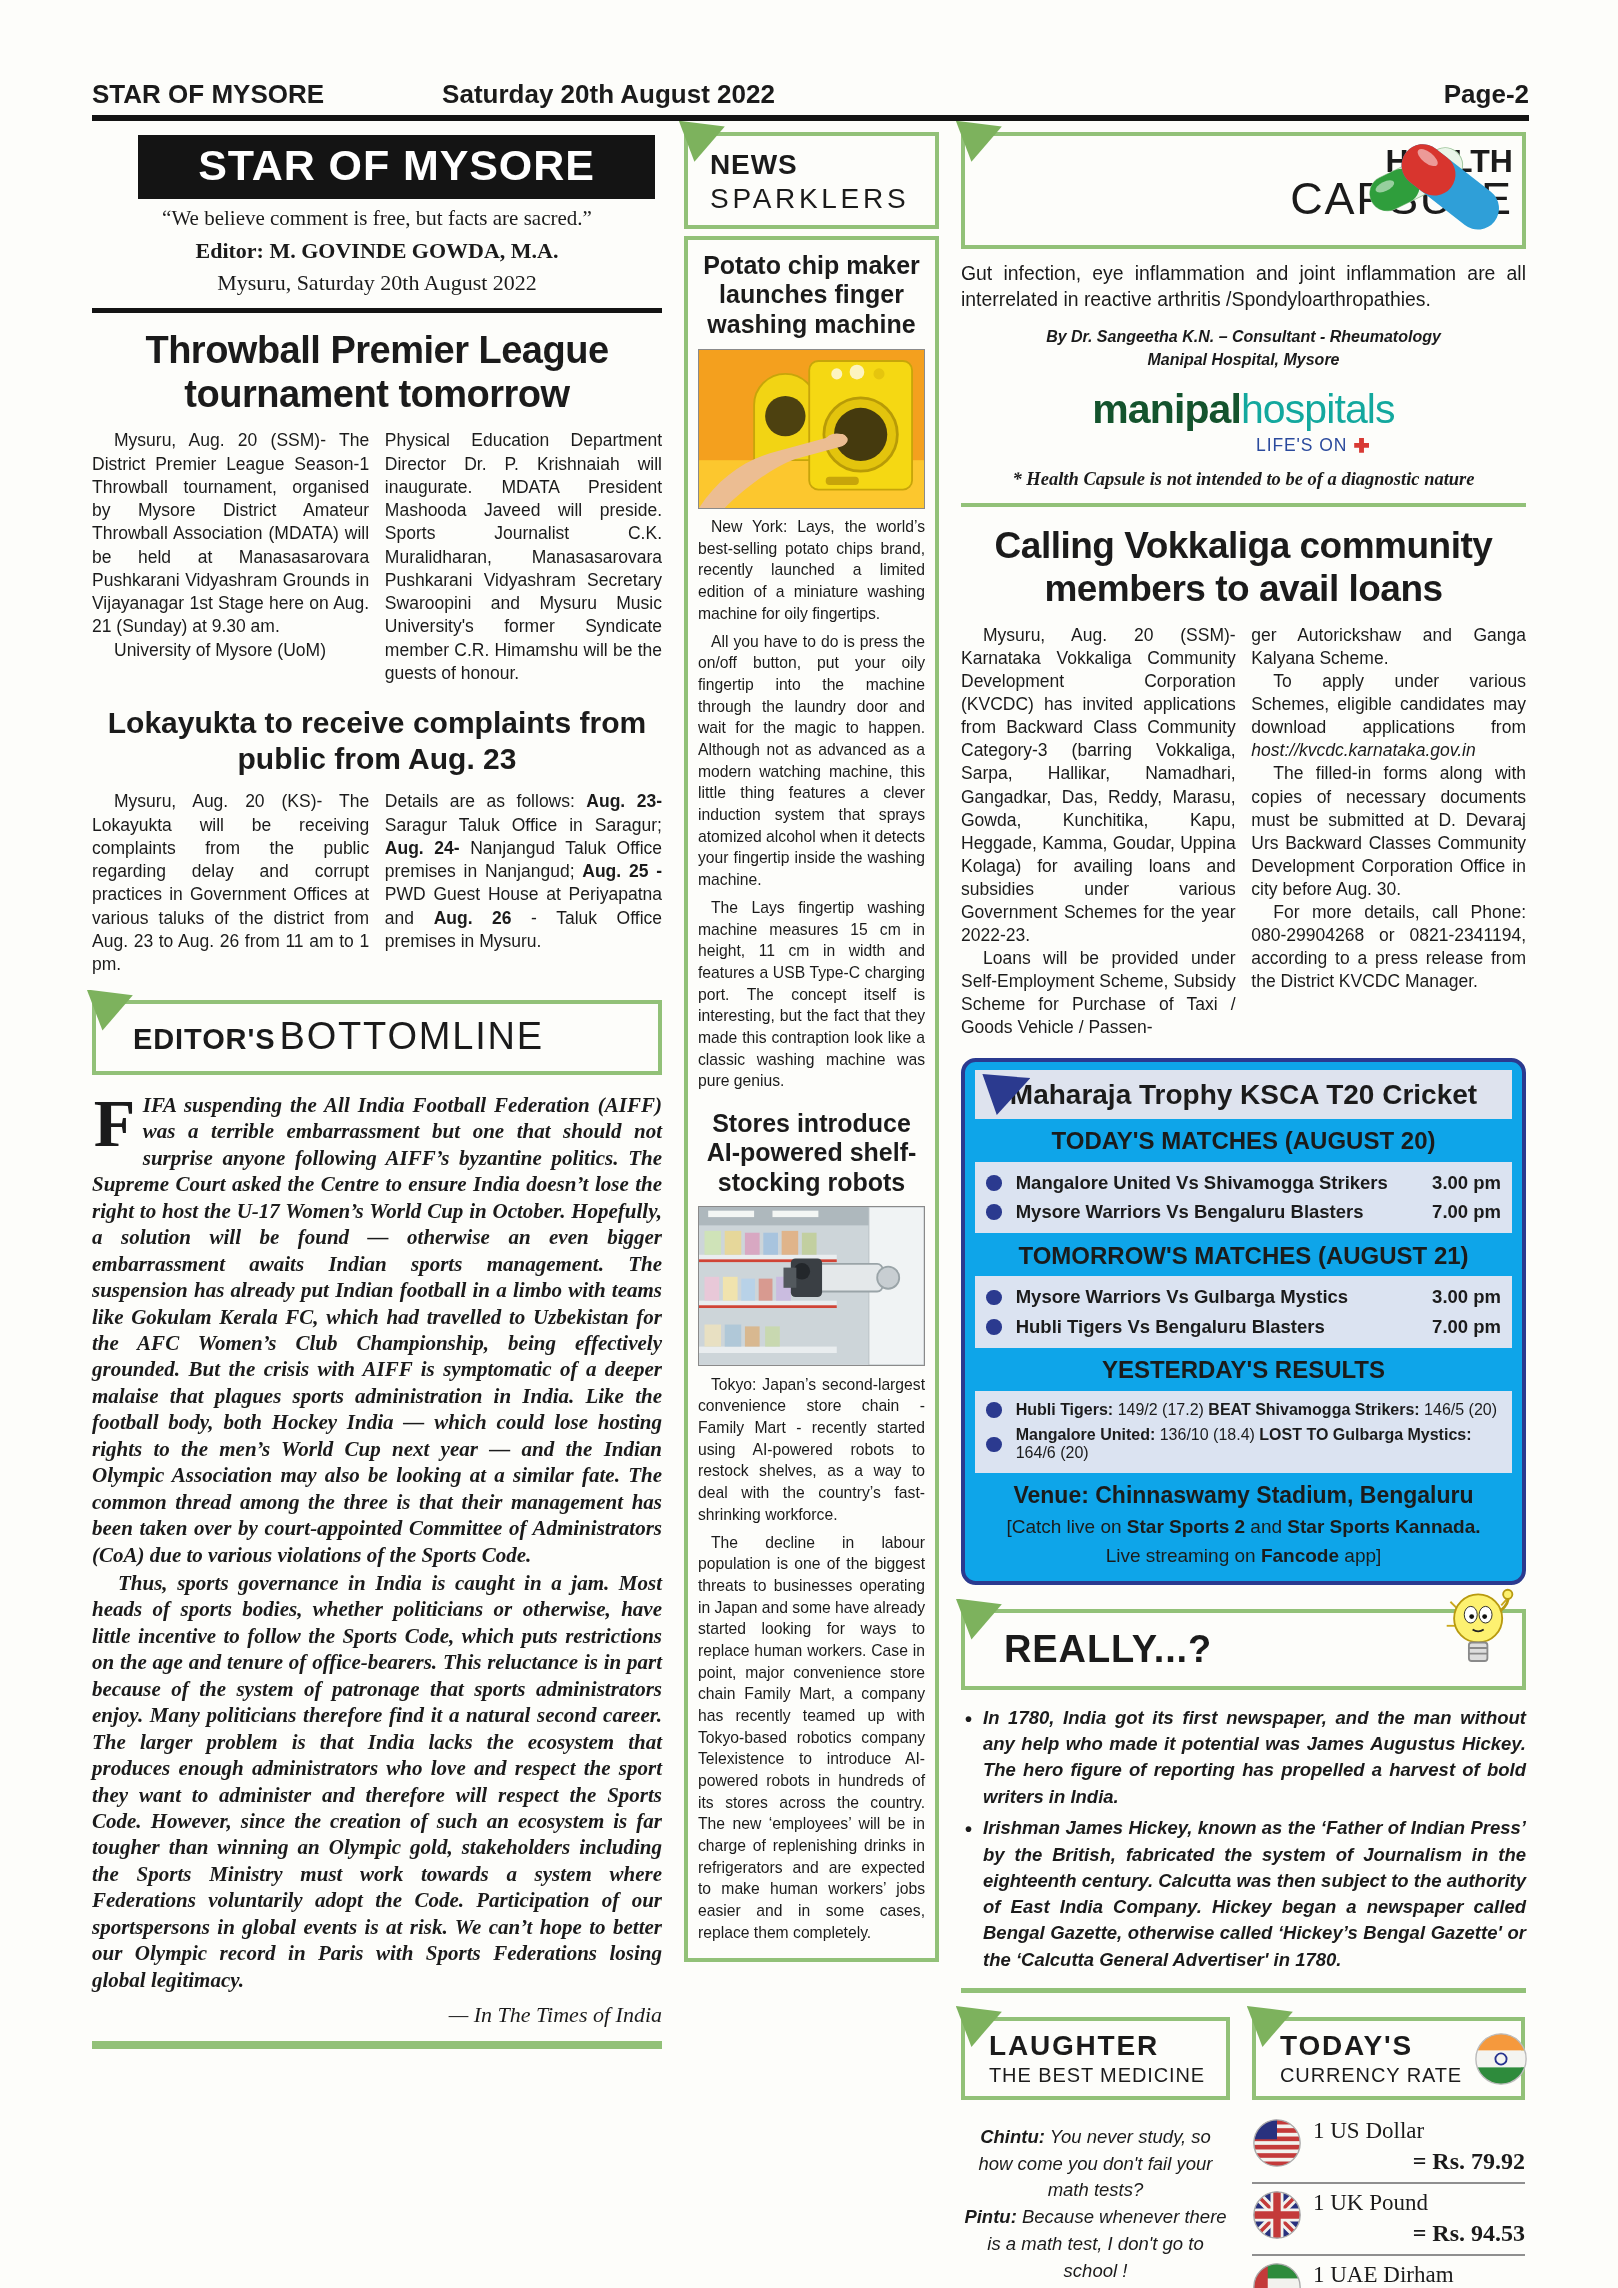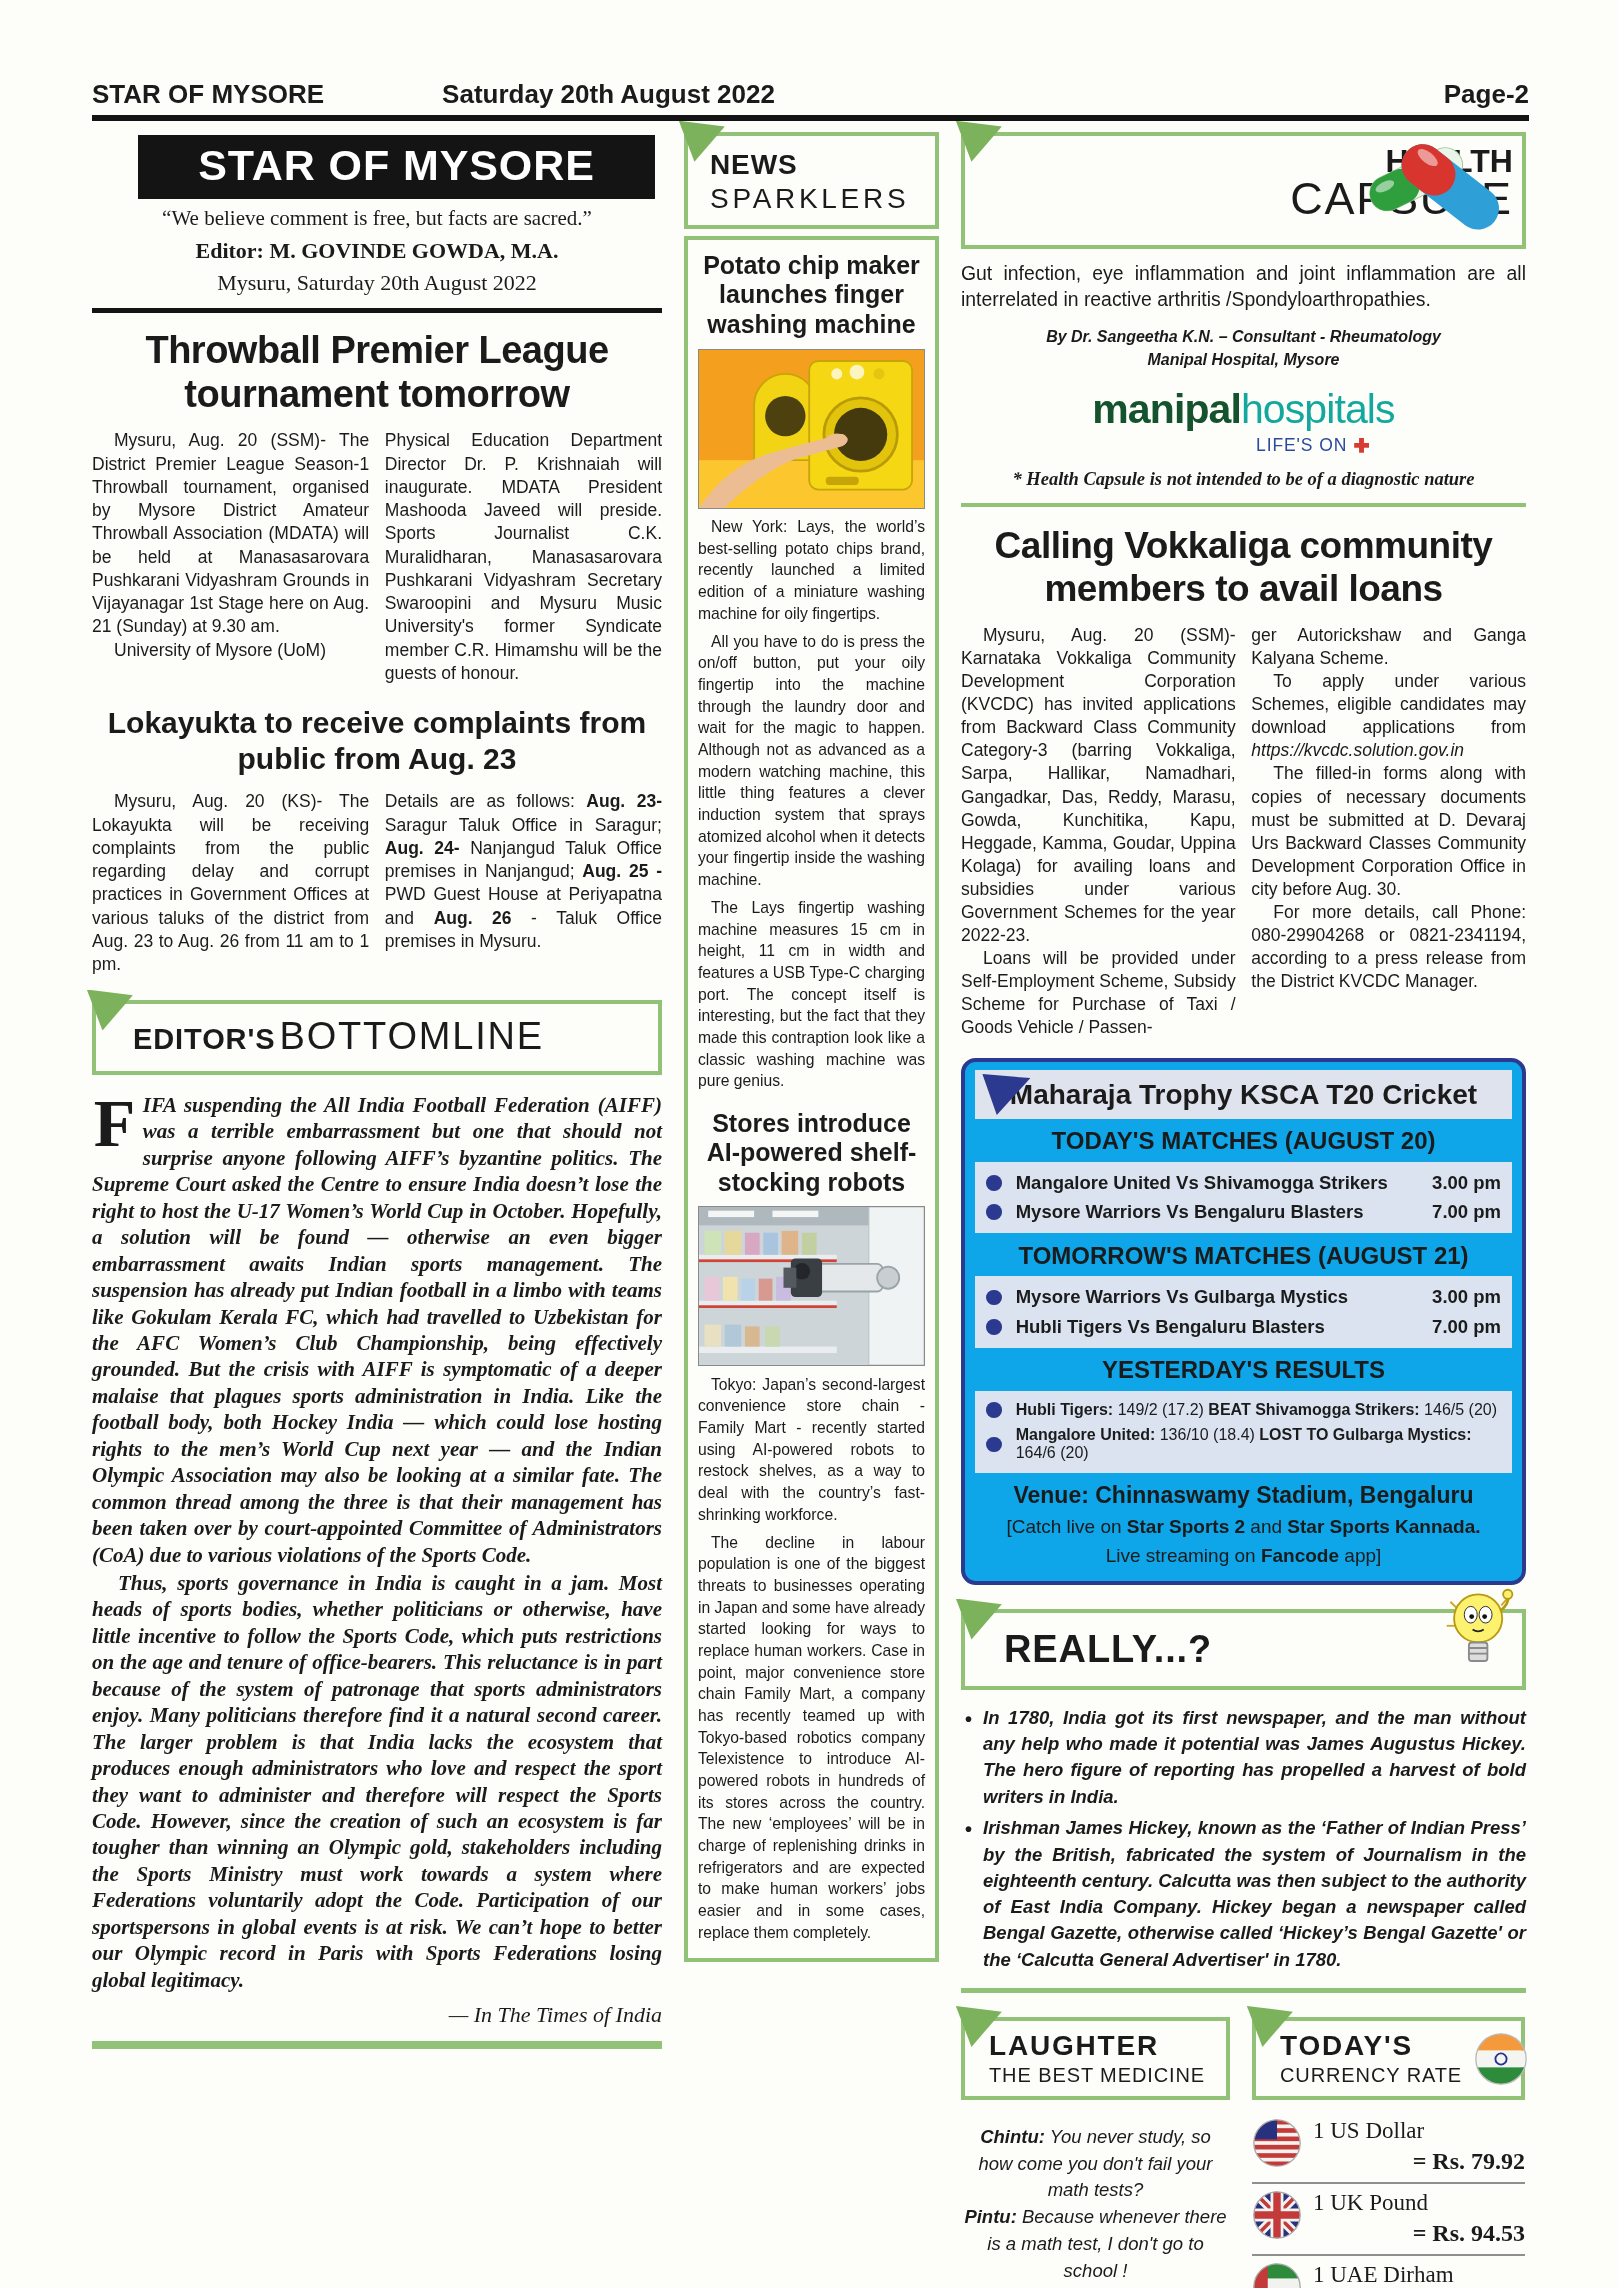--- a/index.html
+++ b/index.html
@@ -303,21 +303,21 @@
 
       <article>
         <h2 class="h1v">Calling Vokkaliga community members to avail loans</h2>
         <div class="two-col body-text vok-body">
           <div>
             <p class="indent">Mysuru, Aug. 20 (SSM)- Karnataka Vokkaliga Community Development Corporation (KVCDC) has invited applications from Backward Class Community Category-3 (barring Vokkaliga, Sarpa, Hallikar, Namadhari, Gangadkar, Das, Reddy, Marasu, Gowda, Kunchitika, Kapu, Heggade, Kamma, Goudar, Uppina Kolaga) for availing loans and subsidies under various Government Schemes for the year 2022-23.</p>
             <p class="indent">Loans will be provided under Self-Employment Scheme, Subsidy Scheme for Purchase of Taxi / Goods Vehicle / Passen-</p>
           </div>
           <div>
             <p>ger Autorickshaw and Ganga Kalyana Scheme.</p>
-            <p class="indent"><span>To apply under various Schemes, eligible candidates may download applications from </span><span class="seg-i">https://kvcdc.solution.gov.in</span></p>
+            <p class="indent"><span>To apply under various Schemes, eligible candidates may download applications from </span><span class="seg-i">host://kvcdc.karnataka.gov.in</span></p>
             <p class="indent">The filled-in forms along with copies of necessary documents must be submitted at D. Devaraj Urs Backward Classes Community Development Corporation Office in city before Aug. 30.</p>
             <p class="indent">For more details, call Phone: 080-29904268 or 0821-2341194, according to a press release from the District KVCDC Manager.</p>
           </div>
         </div>
       </article>
 
       <section class="cricket">
         <div class="ck-title">
           <span class="ck-fold"></span>
           <span>Maharaja Trophy KSCA T20 Cricket</span>

